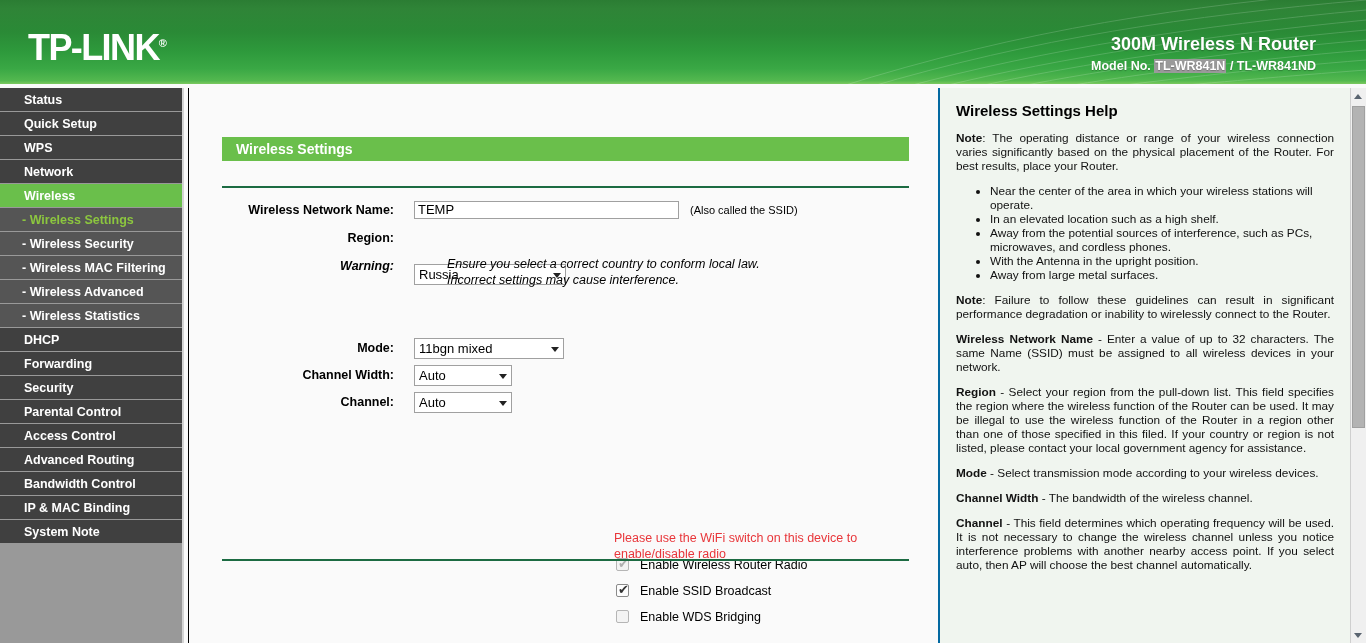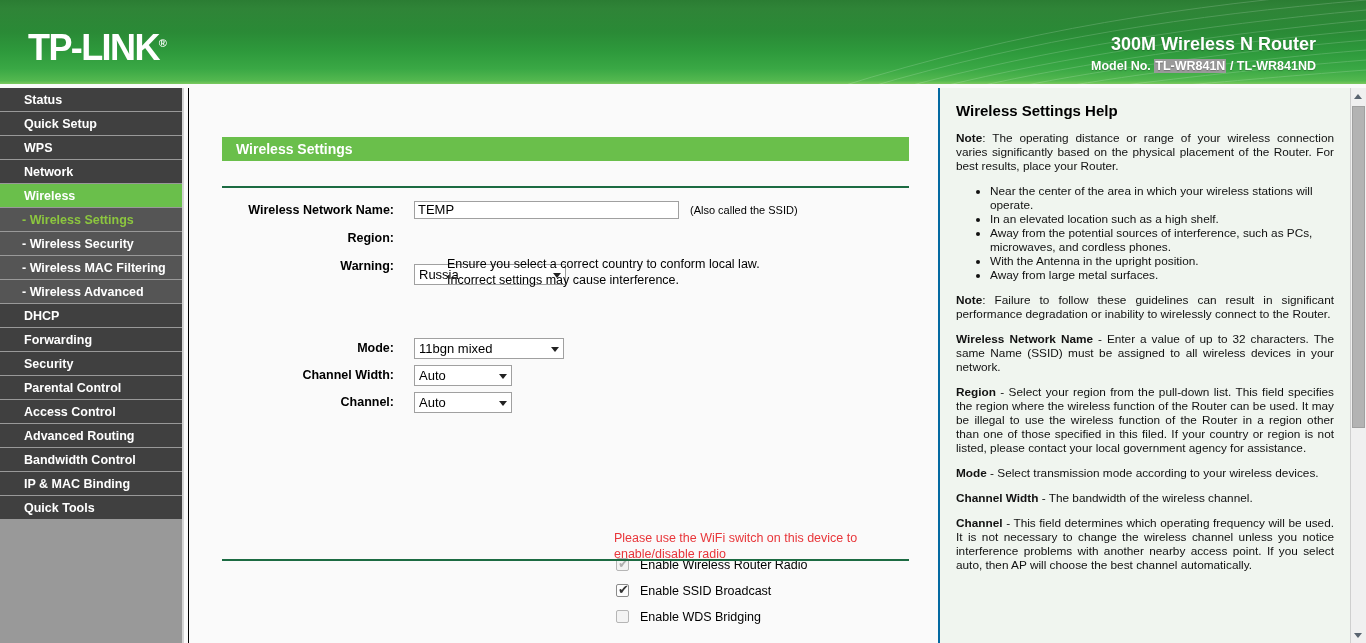--- a/index.html
+++ b/index.html
@@ -348,29 +348,30 @@
   <nav id="sidebar">
       <div class="nav-item">Status</div>
       <div class="nav-item">Quick Setup</div>
       <div class="nav-item">WPS</div>
       <div class="nav-item">Network</div>
       <div class="nav-item active-main">Wireless</div>
       <div class="nav-item sub active-sub">- Wireless Settings</div>
       <div class="nav-item sub">- Wireless Security</div>
       <div class="nav-item sub">- Wireless MAC Filtering</div>
       <div class="nav-item sub">- Wireless Advanced</div>
+      <div class="nav-item sub">- Wireless Statistics</div>
       <div class="nav-item">DHCP</div>
       <div class="nav-item">Forwarding</div>
       <div class="nav-item">Security</div>
       <div class="nav-item">Parental Control</div>
       <div class="nav-item">Access Control</div>
       <div class="nav-item">Advanced Routing</div>
       <div class="nav-item">Bandwidth Control</div>
       <div class="nav-item">IP &amp; MAC Binding</div>
-      <div class="nav-item">Quick Tools</div>
+      <div class="nav-item">System Note</div>
     </nav>
 
   <section id="main">
 
     <div id="section-title">Wireless Settings</div>
 
     <div class="hr-green" id="hr-top"></div>
 
     <div class="frow" style="top:112px;">
       <div class="flabel">Wireless Network Name:</div>
@@ -383,21 +384,21 @@
     <div class="frow" style="top:140px;">
       <div class="flabel">Region:</div>
       <div class="fctrl">
         <div class="sel w-region">
           <span>Russia</span>
           <span class="arrow"></span>
         </div>
       </div>
     </div>
 
-    <div class="frow" style="top:168px;">
+    <div class="frow" style="top:168px;font-style:italic;">
       <div class="flabel">Warning:</div>
       <div class="warn-text" style="top:0;">Ensure you select a correct country to conform local law.</div>
       <div class="warn-text" style="top:16px;">Incorrect settings may cause interference.</div>
     </div>
 
     <div class="frow" style="top:250px;">
       <div class="flabel">Mode:</div>
       <div class="fctrl">
         <div class="sel w-mode">
           <span>11bgn mixed</span>

